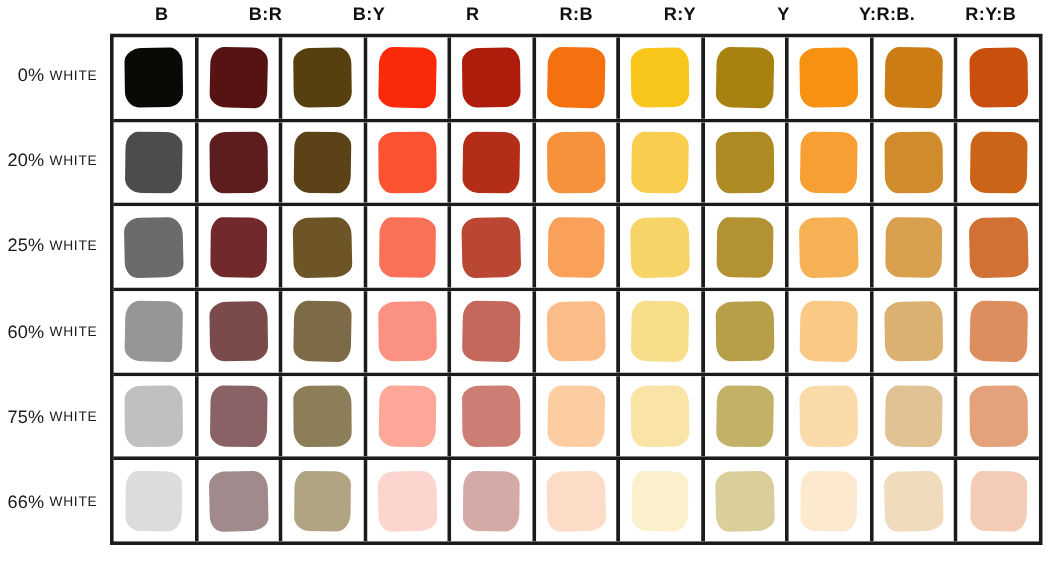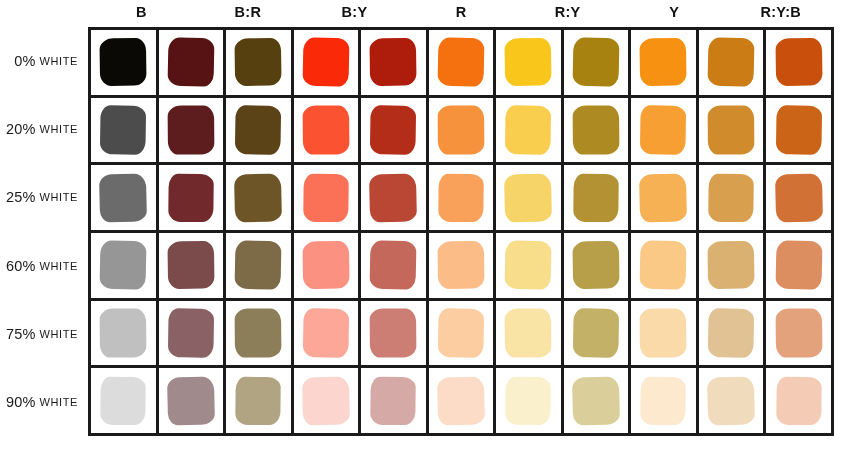--- a/index.html
+++ b/index.html
@@ -131,22 +131,24 @@
 </head>
 <body>
 
 <div id="chart-root">
 
   <div id="col-header-row">
       <div class="col-header">B</div>
       <div class="col-header">B:R</div>
       <div class="col-header">B:Y</div>
       <div class="col-header">R</div>
+      <div class="col-header">R:B</div>
       <div class="col-header">R:Y</div>
       <div class="col-header">Y</div>
+      <div class="col-header">Y:R:B.</div>
       <div class="col-header">R:Y:B</div>
     </div>
 
   <div id="row-label-col">
       <div class="row-label">
         <span class="pct">0%</span>
         <span class="word">WHITE</span>
       </div>
       <div class="row-label">
         <span class="pct">20%</span>
@@ -158,21 +160,21 @@
       </div>
       <div class="row-label">
         <span class="pct">60%</span>
         <span class="word">WHITE</span>
       </div>
       <div class="row-label">
         <span class="pct">75%</span>
         <span class="word">WHITE</span>
       </div>
       <div class="row-label">
-        <span class="pct">90%</span>
+        <span class="pct">66%</span>
         <span class="word">WHITE</span>
       </div>
     </div>
 
   <div id="swatch-grid">
       <div class="grid-row">
         <div class="grid-cell">
           <div class="swatch jit0">
             <div class="blob" style="background: rgb(11, 9, 6);"></div>
           </div>

